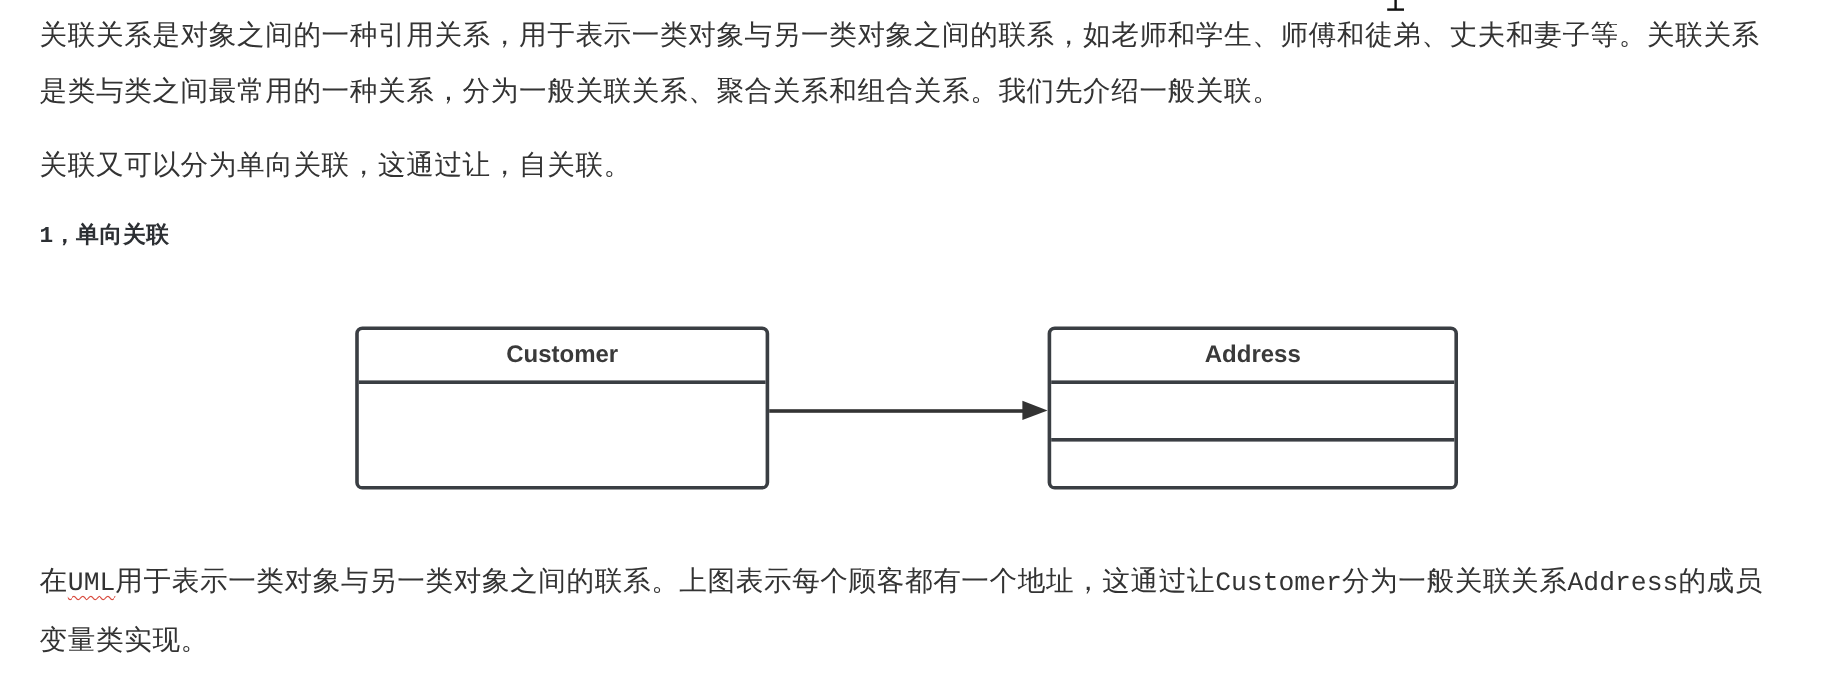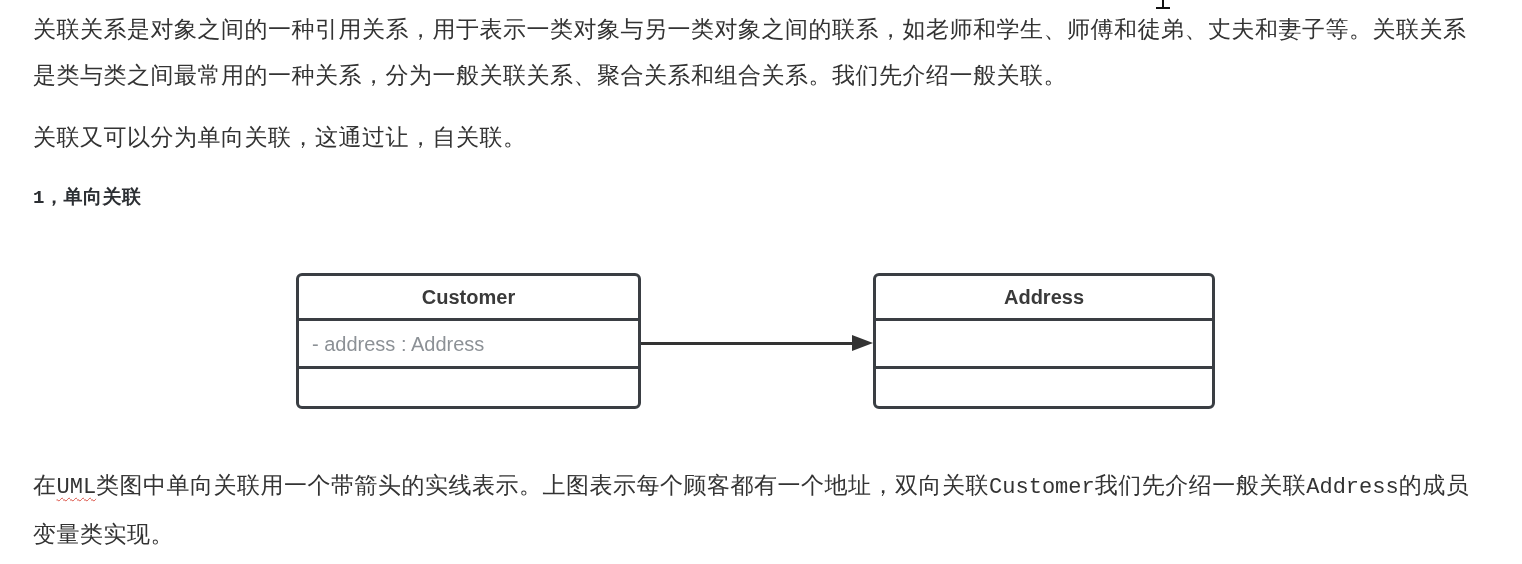--- a/index.html
+++ b/index.html
@@ -143,37 +143,36 @@
   <p class="para-2">关联又可以分为单向关联，这通过让，自关联。</p>
 
   <div class="section-heading">
     <span class="heading-number">1，</span><span>单向关联</span>
   </div>
 
   <div class="diagram">
 
     <div class="uml-class customer">
       <div class="uml-title">Customer</div>
-      <div class="uml-attrs">- address : Address</div>
       <div class="uml-methods"></div>
     </div>
 
     <div class="assoc-line"></div>
     <div class="assoc-arrowhead"></div>
 
     <div class="uml-class address">
       <div class="uml-title">Address</div>
       <div class="uml-attrs"></div>
       <div class="uml-methods"></div>
     </div>
 
   </div>
 
   <p class="para-3">
-    <span>在</span><span class="code misspelled">UML</span><span>类图中单向关联用一个带箭头的实线表示。上图表示每个顾客都有一个地址，双向关联</span><span class="code">Customer</span><span>我们先介绍一般关联</span><span class="code">Address</span><span>的成员变量类实现。</span>
+    <span>在</span><span class="code misspelled">UML</span><span>用于表示一类对象与另一类对象之间的联系。上图表示每个顾客都有一个地址，这通过让</span><span class="code">Customer</span><span>分为一般关联关系</span><span class="code">Address</span><span>的成员变量类实现。</span>
   </p>
 
   <div class="text-cursor">
     <div class="stem"></div>
     <div class="foot"></div>
   </div>
 
 </div>
 
 </body></html>

